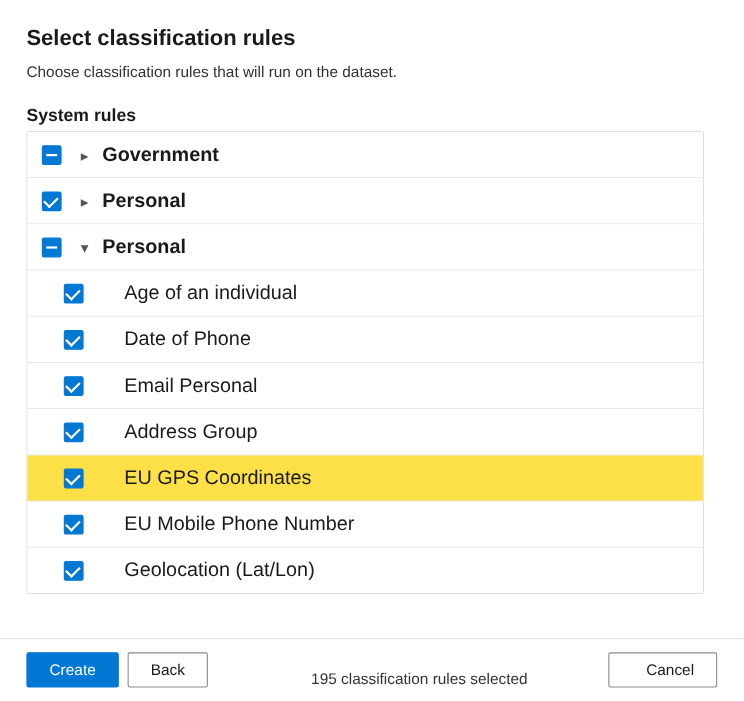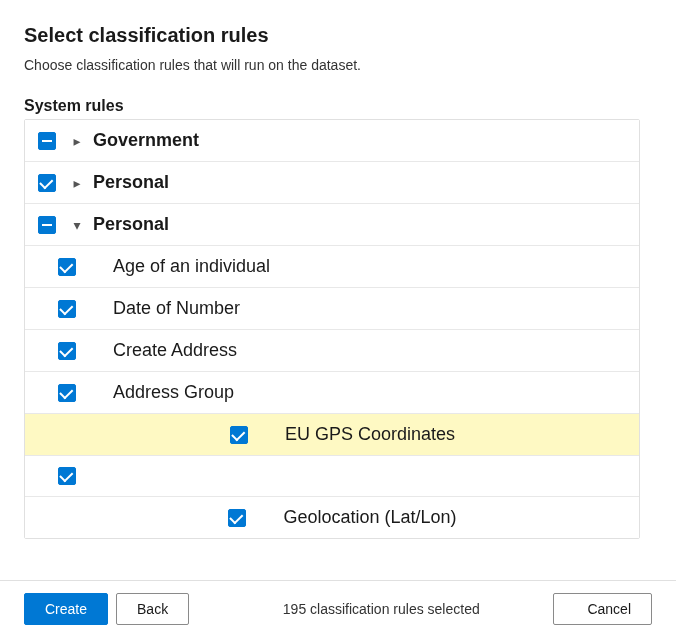--- a/index.html
+++ b/index.html
@@ -48,26 +48,24 @@
       display: flex;
       align-items: center;
       padding: 10px 12px;
       border-bottom: 1px solid #e8e8e8;
       cursor: pointer;
       background: #fff;
     }
 
     .rule-row:last-child {
       border-bottom: none;
-      justify-content: center;
     }
 
     .rule-row.highlighted {
-      background: #fef9c3;
-      justify-content: center;
+      background: #fde047;
     }
 
     .rule-row.indented {
       padding-left: 32px;
     }
 
     .checkbox-wrapper {
       width: 20px;
       height: 20px;
       margin-right: 10px;
@@ -134,21 +132,21 @@
       color: #1a1a1a;
       font-weight: 400;
     }
 
     .rule-label.bold {
       font-weight: 600;
     }
 
     .footer {
       display: flex;
-      align-items: center;
+      align-items: flex-end;
       padding: 12px 24px;
       border-top: 1px solid #e0e0e0;
       background: #fff;
       flex-shrink: 0;
     }
 
     .btn {
       padding: 7px 20px;
       border-radius: 2px;
       font-size: 14px;
@@ -220,48 +218,49 @@
           <div class="checkbox-checked"></div>
         </div>
         <div style="width: 26px; flex-shrink: 0;"></div>
         <span class="rule-label">Age of an individual</span>
       </div>
       <div class="rule-row indented">
         <div class="checkbox-wrapper">
           <div class="checkbox-checked"></div>
         </div>
         <div style="width: 26px; flex-shrink: 0;"></div>
-        <span class="rule-label">Date of Number</span>
-      </div>
-      <div class="rule-row indented">
-        <div class="checkbox-wrapper">
-          <div class="checkbox-checked"></div>
-        </div>
-        <div style="width: 26px; flex-shrink: 0;"></div>
-        <span class="rule-label">Create Address</span>
+        <span class="rule-label">Date of Phone</span>
+      </div>
+      <div class="rule-row indented">
+        <div class="checkbox-wrapper">
+          <div class="checkbox-checked"></div>
+        </div>
+        <div style="width: 26px; flex-shrink: 0;"></div>
+        <span class="rule-label">Email Personal</span>
       </div>
       <div class="rule-row indented">
         <div class="checkbox-wrapper">
           <div class="checkbox-checked"></div>
         </div>
         <div style="width: 26px; flex-shrink: 0;"></div>
         <span class="rule-label">Address Group</span>
       </div>
       <div class="rule-row indented highlighted">
         <div class="checkbox-wrapper">
           <div class="checkbox-checked"></div>
         </div>
         <div style="width: 26px; flex-shrink: 0;"></div>
         <span class="rule-label">EU GPS Coordinates</span>
       </div>
       <div class="rule-row indented">
         <div class="checkbox-wrapper">
           <div class="checkbox-checked"></div>
         </div>
         <div style="width: 26px; flex-shrink: 0;"></div>
+        <span class="rule-label">EU Mobile Phone Number</span>
       </div>
       <div class="rule-row indented">
         <div class="checkbox-wrapper">
           <div class="checkbox-checked"></div>
         </div>
         <div style="width: 26px; flex-shrink: 0;"></div>
         <span class="rule-label">Geolocation (Lat/Lon)</span>
       </div>
     </div>
 </div>

